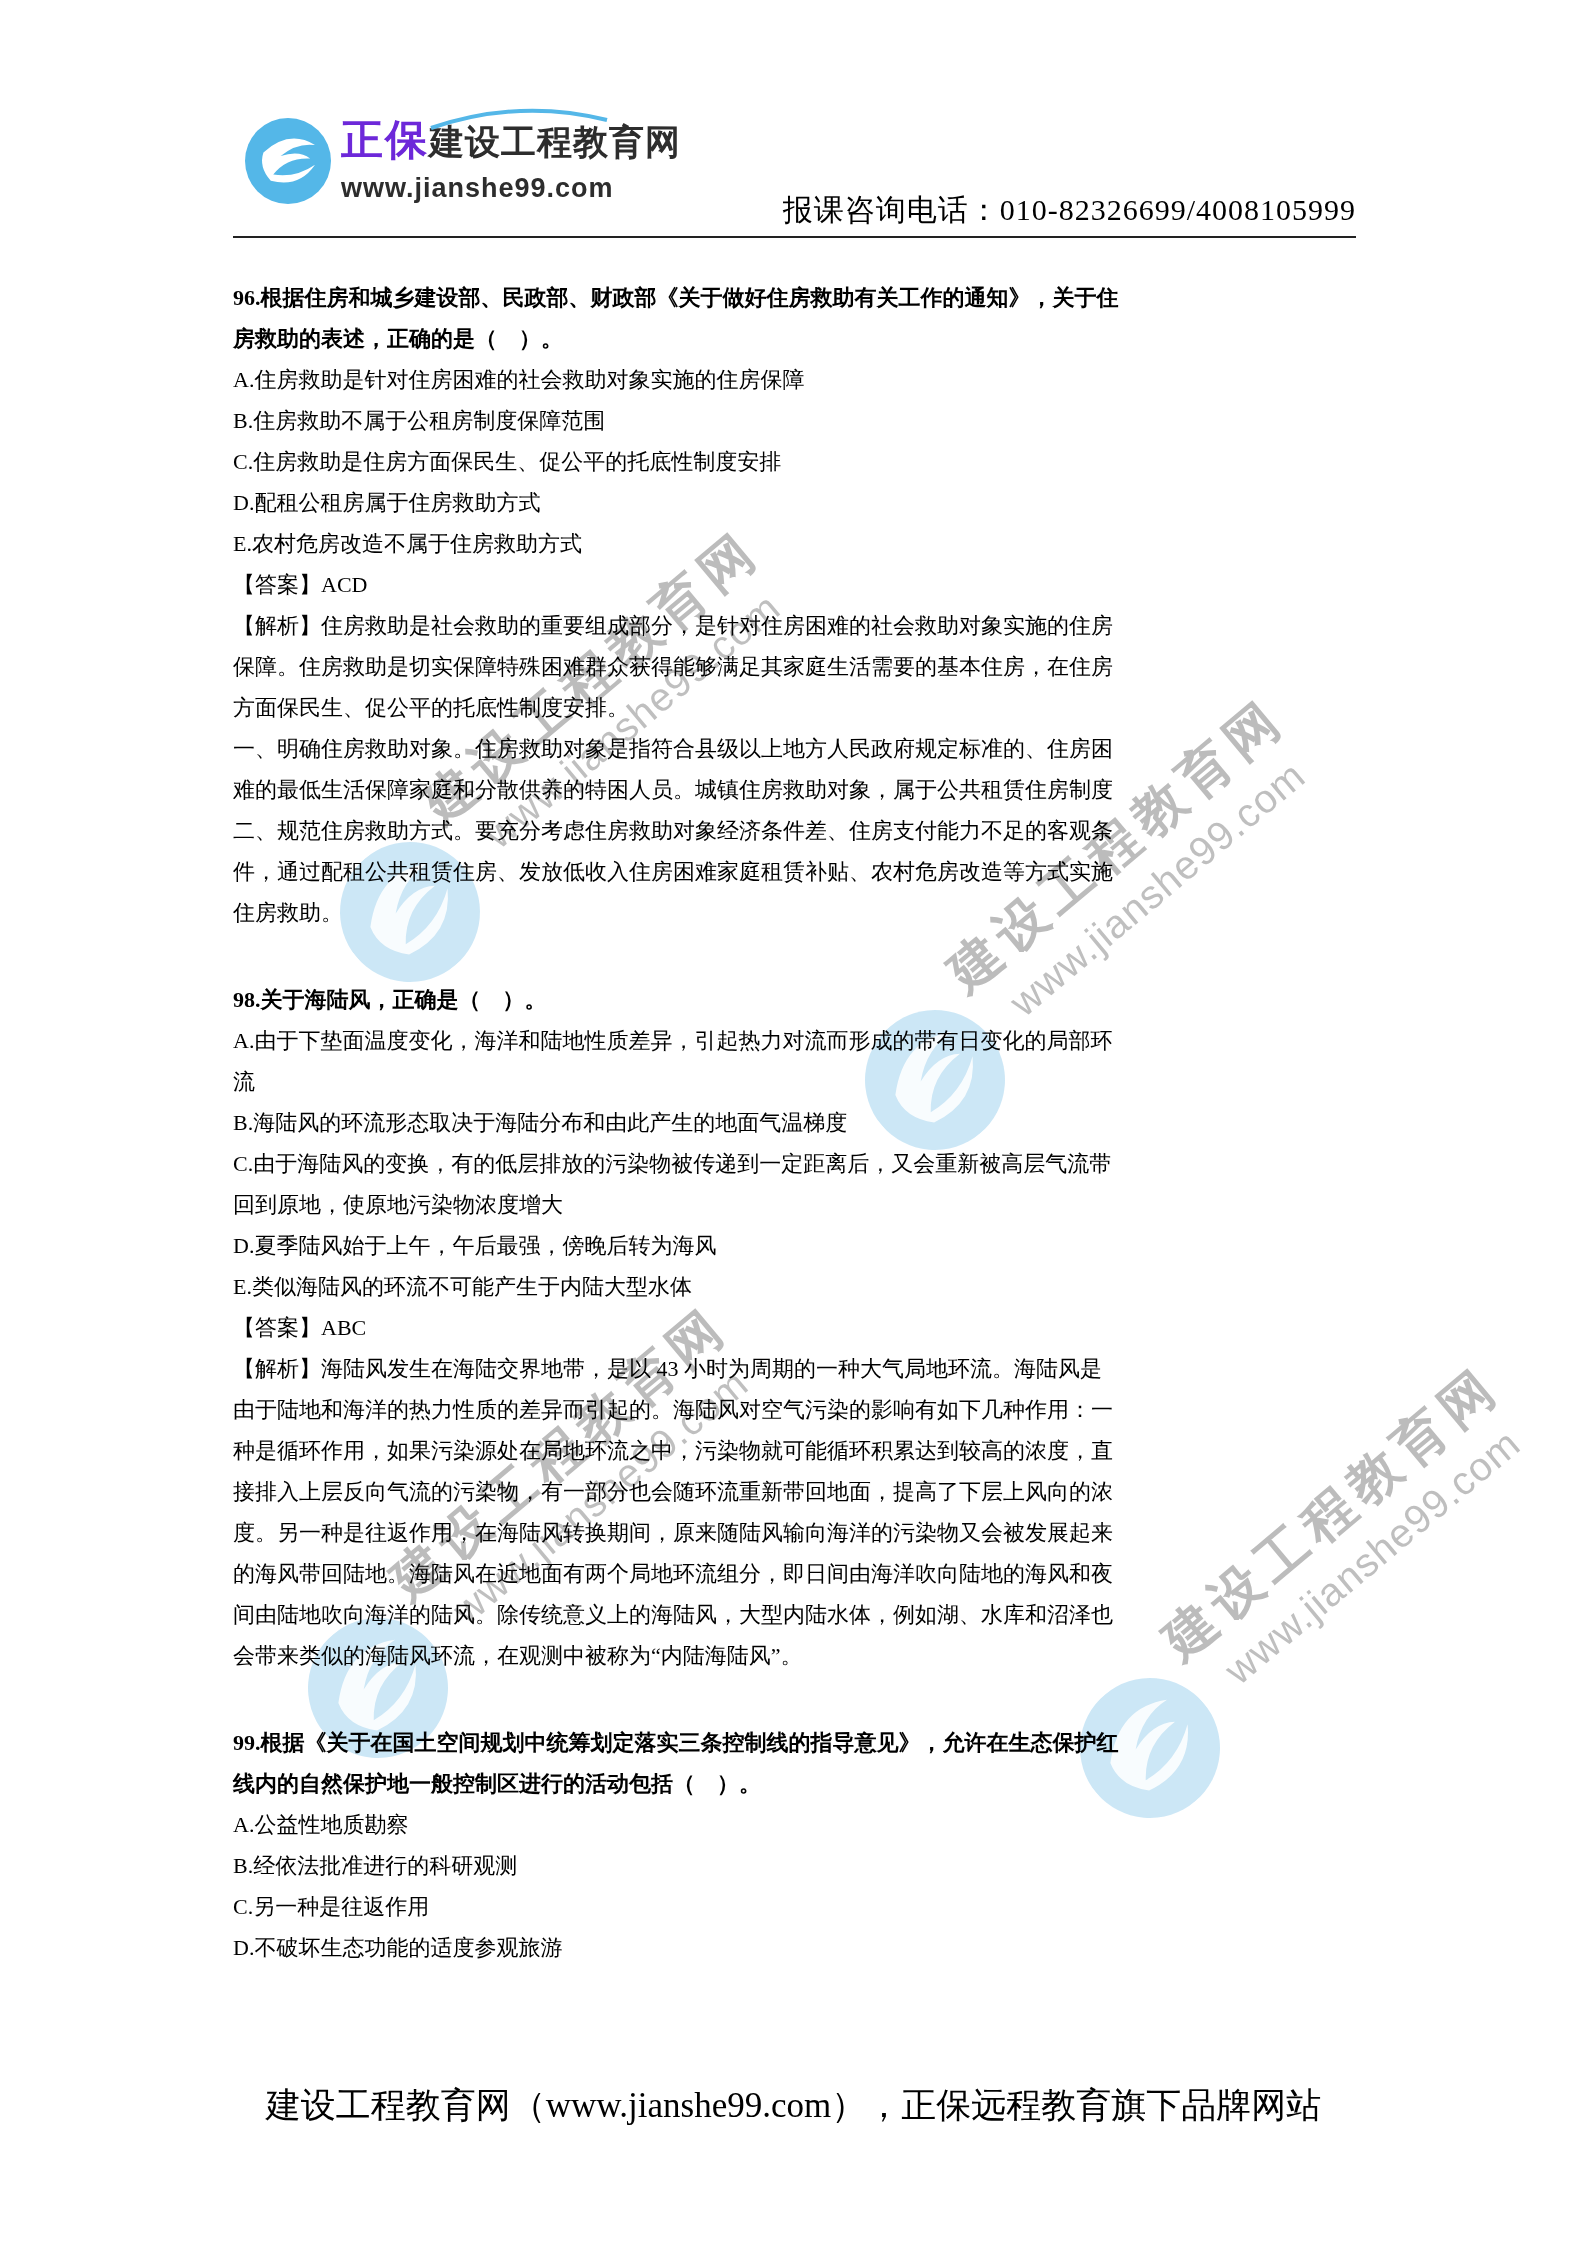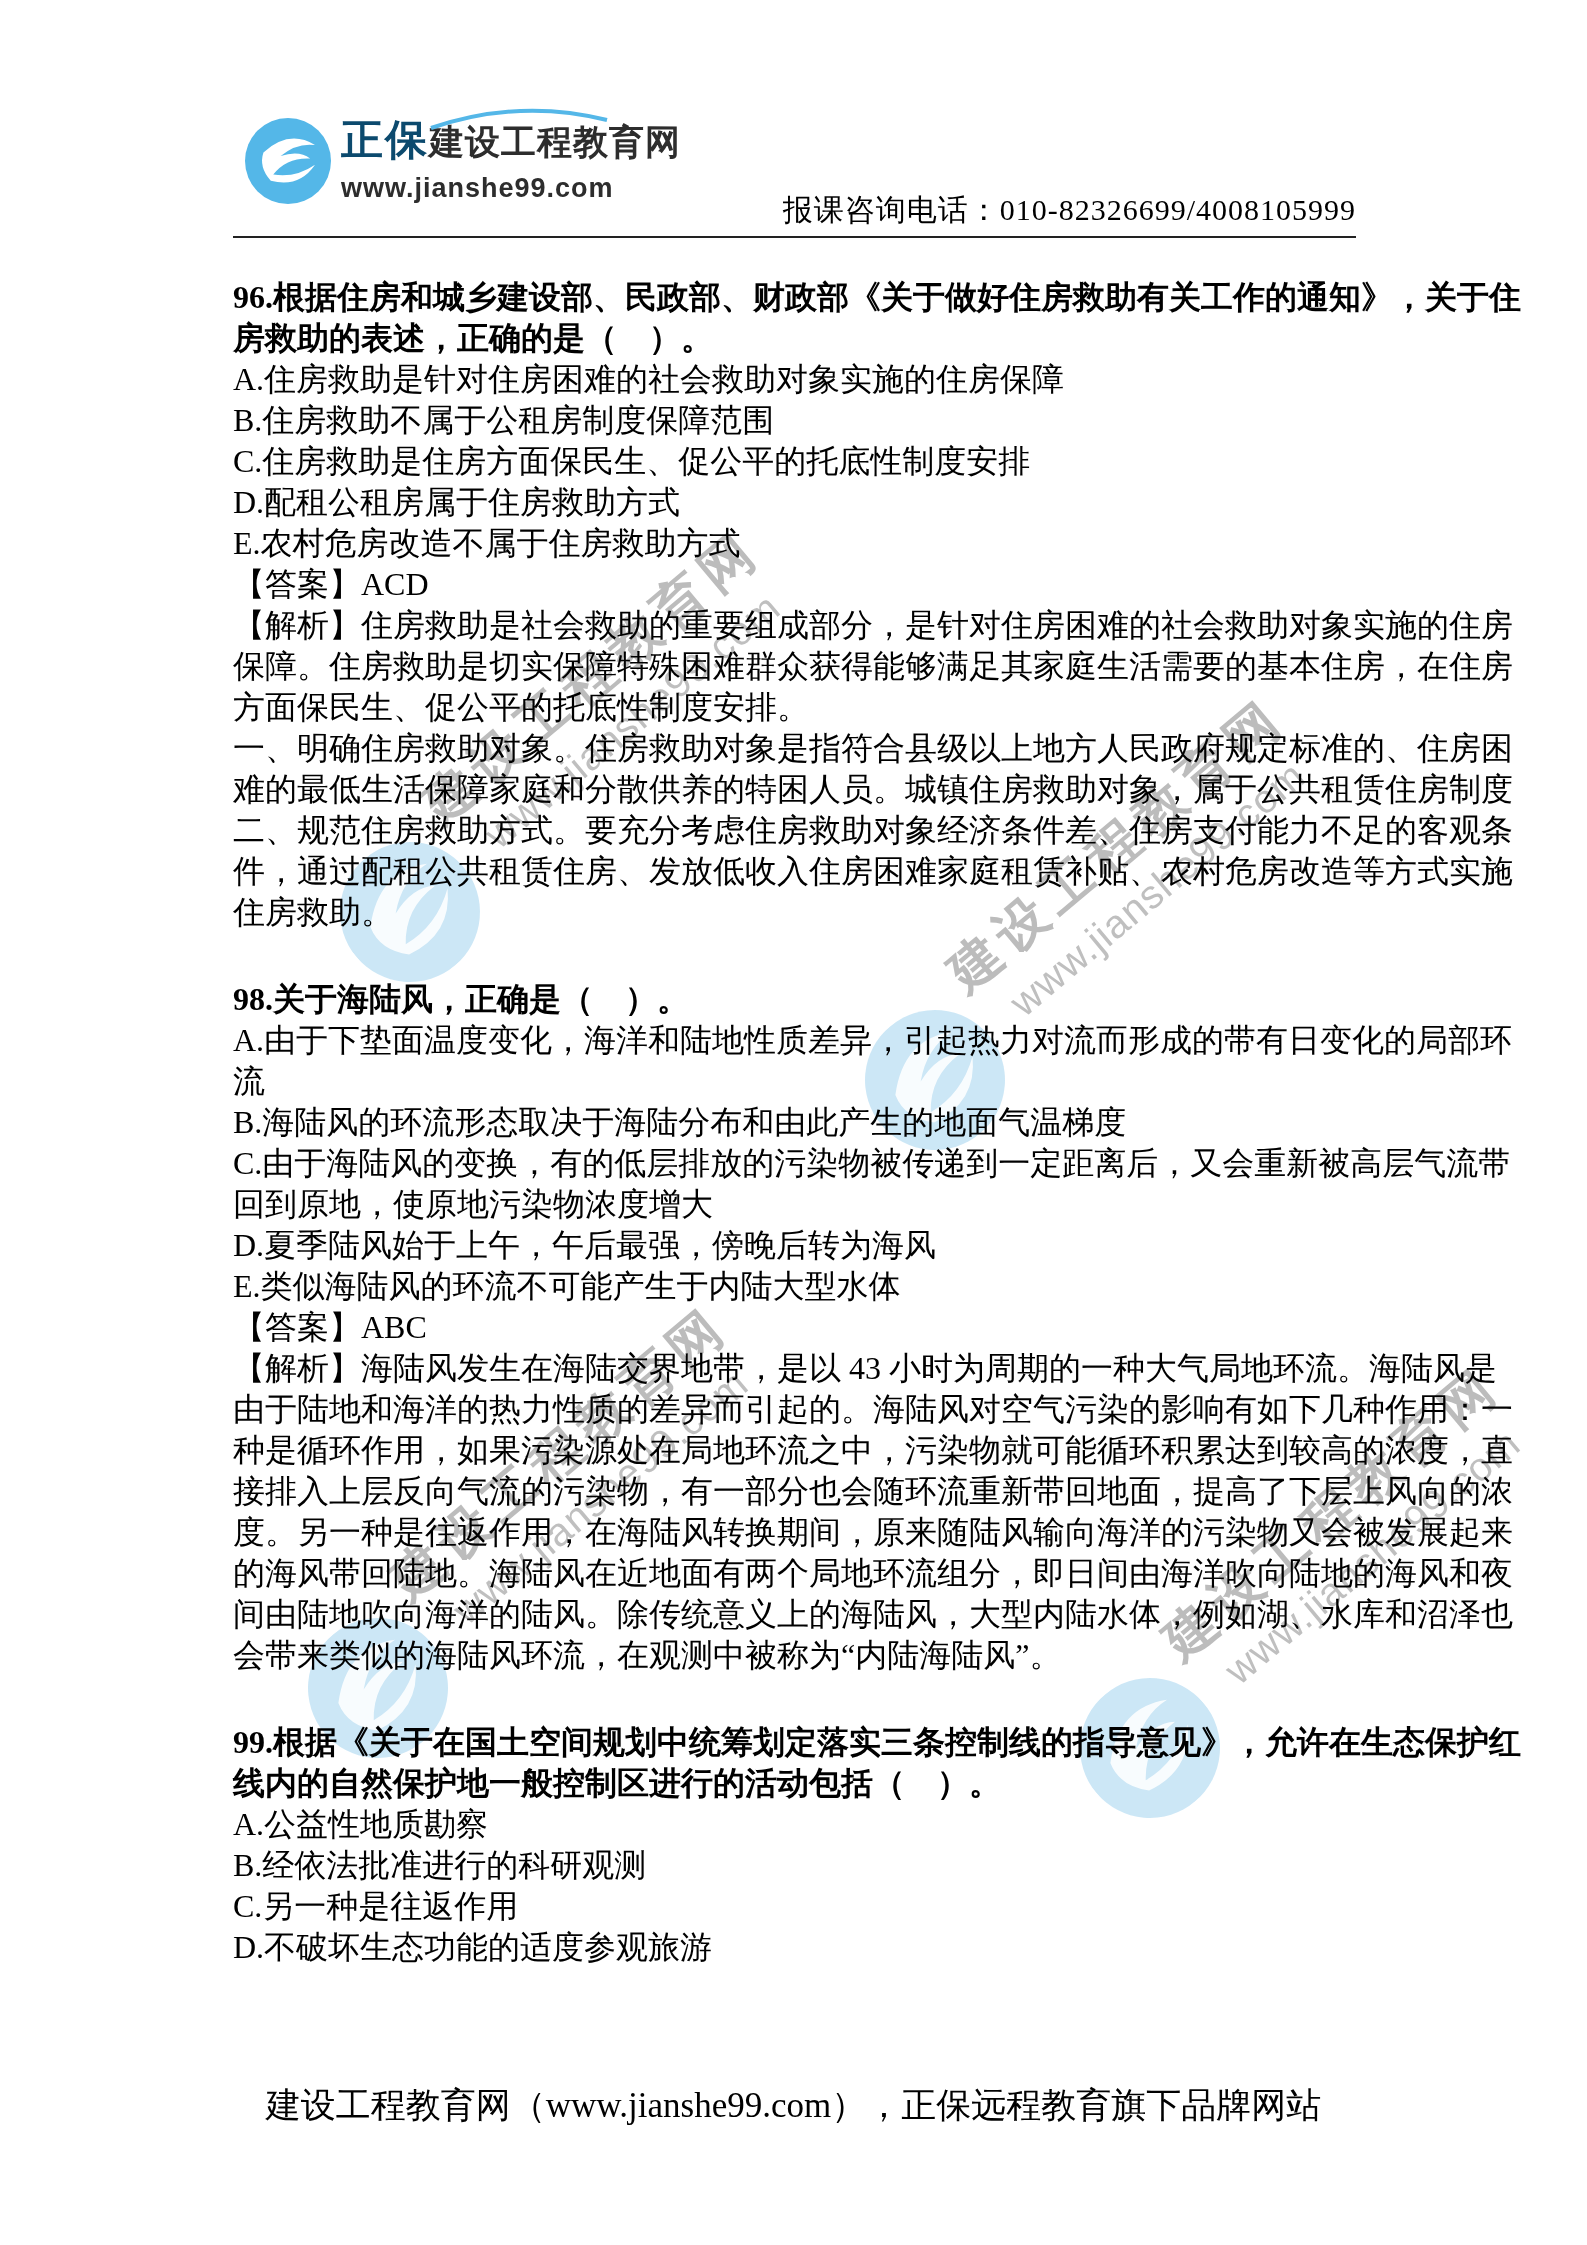--- a/index.html
+++ b/index.html
@@ -7,34 +7,34 @@
     position:relative; width:1587px; height:2245px; margin:0 auto;
     background:#ffffff; overflow:hidden;
     font-family:"Liberation Serif","DejaVu Serif",serif; color:#000;
   }
 
   
   .logo { position:absolute; left:245px; top:118px; display:flex; align-items:center; z-index:3; }
   .logo-mark { width:86px; height:86px; flex:none; }
   .logo-right { margin-left:10px; position:relative; }
   .logo-line1 { position:relative; white-space:nowrap; line-height:44px; }
-  .logo-zb { color:#0c4a6e; font-weight:bold; font-size:42px; font-family:"Liberation Sans",sans-serif; letter-spacing:2px; }
+  .logo-zb { color:#6d28d9; font-weight:bold; font-size:42px; font-family:"Liberation Sans",sans-serif; letter-spacing:2px; }
   .logo-name { color:#2d2d2d; font-weight:bold; font-size:35px; font-family:"Liberation Sans",sans-serif; letter-spacing:1px; }
   .logo-arc { position:absolute; left:88px; top:-14px; width:180px; height:26px; }
   .logo-url { color:#2d2d2d; font-weight:bold; font-size:27px; font-family:"Liberation Sans",sans-serif; letter-spacing:1px; margin-top:2px; }
   .phone {
     position:absolute; right:231px; top:190px; z-index:3;
     font-size:30px; letter-spacing:1px; white-space:nowrap;
   }
   .head-rule { position:absolute; left:233px; right:231px; top:236px; height:2px; background:#222; z-index:3; }
 
   
   .doc-body { position:absolute; left:233px; top:277px; width:1130px; z-index:2; }
   .qblock { margin-bottom:46px; }
-  .line { height:41px; line-height:41px; font-size:32px; white-space:nowrap; }
+  .line { height:41px; line-height:41px; font-size:22px; white-space:nowrap; }
   .line.bold { font-weight:bold; }
 
   
   .footer {
     position:absolute; left:0; top:2082px; width:100%; text-align:center;
     font-size:35px; z-index:2; white-space:nowrap;
   }
 
   
   .wm {

